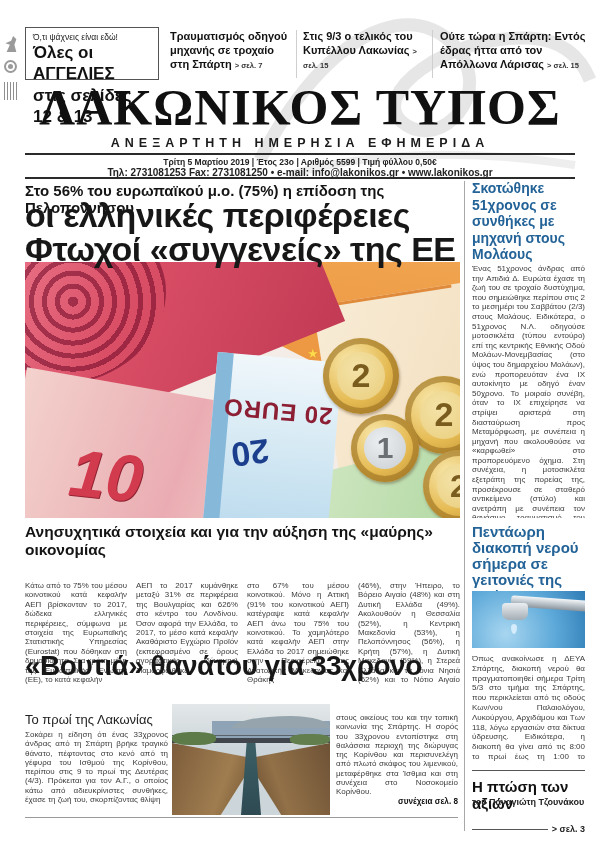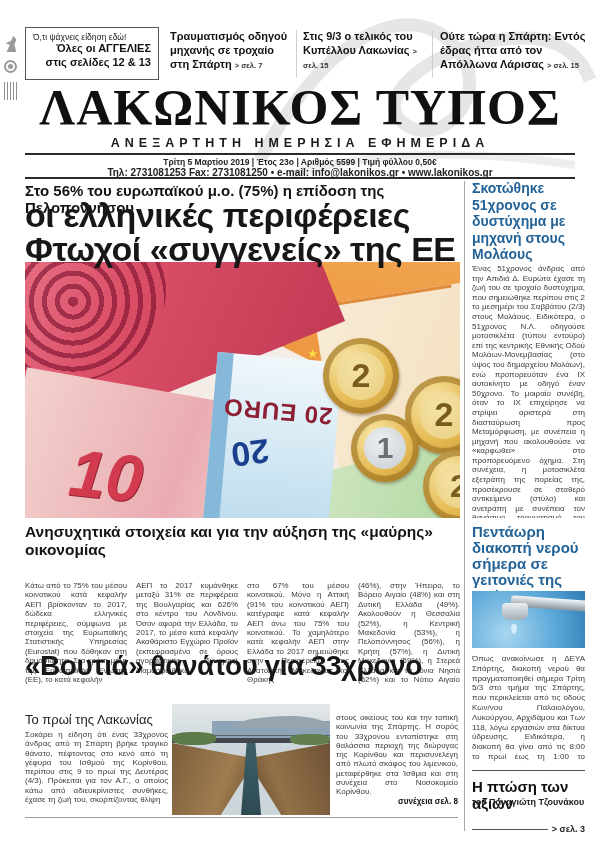--- a/index.html
+++ b/index.html
@@ -14,21 +14,21 @@
   
   .rail-icon{position:absolute;left:4px;}
   .rail-bird{top:36px;width:13px;height:16px;background:#9a9a9a;clip-path:polygon(20% 100%,45% 55%,10% 45%,55% 30%,70% 0,95% 20%,80% 55%,95% 100%);}
   .rail-emblem{top:60px;width:13px;height:13px;border:2px solid #9a9a9a;border-radius:50%;}
   .rail-emblem::after{content:"";position:absolute;left:2px;top:2px;width:5px;height:5px;border-radius:50%;background:#9a9a9a;}
   .rail-barcode{top:82px;width:13px;height:18px;background:repeating-linear-gradient(90deg,#8f8f8f 0 1px,#fff 1px 3px);}
 
   
   .classifieds{left:25px;top:27px;width:134px;height:53px;border:1px solid #555;padding:4px 7px;z-index:1;}
   .cl-1{font-size:8.5px;color:#222;}
-  .cl-2,.cl-3{font-size:11px;font-weight:bold;color:#111;line-height:1.25;text-align:right;}
+  .cl-2,.cl-3{font-size:17px;font-weight:bold;color:#111;line-height:1.25;}
   .teaser{top:30px;z-index:1;font-weight:bold;font-size:11px;line-height:1.25;color:#111;}
   .teaser .pg{font-size:7.5px;color:#333;}
   .t1{left:170px;width:120px;}
   .t2{left:303px;width:122px;}
   .t3{left:440px;width:148px;}
   .vsep{top:30px;width:1px;height:48px;background:#cfcfcf;z-index:1;}
 
   
   .m-title{left:0;top:82px;width:600px;text-align:center;font-family:"Liberation Serif",serif;font-weight:bold;font-size:50px;line-height:1;letter-spacing:1px;color:#101010;z-index:1;}
   .m-sub{left:0;top:136px;width:600px;text-align:center;font-size:12.5px;font-weight:600;letter-spacing:5px;color:#1c1c1c;z-index:1;}
@@ -124,21 +124,21 @@
   <svg class="wm" width="370" height="185" viewBox="0 0 370 185">
     <path d="M30 160 C 110 5, 205 0, 235 62 C 255 105, 205 150, 172 122 C 140 95, 215 35, 300 38 C 330 40, 350 55, 360 80" stroke="#d9d9d9" stroke-width="13" fill="none" opacity="0.65"></path>
     <path d="M60 175 C 140 150, 250 150, 345 165" stroke="#e3e3e3" stroke-width="8" fill="none" opacity="0.6"></path>
   </svg>
 
   <div class="rail-icon rail-bird abs"></div>
   <div class="rail-icon rail-emblem abs"></div>
   <div class="rail-icon rail-barcode abs"></div>
 
   <div class="classifieds abs">
-    <div class="cl-1">Ό,τι ψάχνεις είδηση εδώ!</div>
+    <div class="cl-1">Ό,τι ψάχνεις είναι εδώ!</div>
     <div class="cl-2">Όλες οι ΑΓΓΕΛΙΕΣ</div>
     <div class="cl-3">στις σελίδες 12 &amp; 13</div>
   </div>
 
   <div class="teaser t1 abs">
     <span>Τραυματισμός οδηγού μηχανής σε τροχαίο στη Σπάρτη</span>
     <span class="pg">&gt; σελ. 7</span>
   </div>
   <div class="vsep abs" style="left:296px;"></div>
   <div class="teaser t2 abs">
@@ -209,21 +209,21 @@
   <div class="colblock c1 abs">Κάτω από το 75% του μέσου κοινοτικού κατά κεφαλήν ΑΕΠ βρίσκονταν το 2017, δώδεκα ελληνικές περιφέρειες, σύμφωνα με στοιχεία της Ευρωπαϊκής Στατιστικής Υπηρεσίας (Eurostat) που δόθηκαν στη δημοσιότητα. Στα κράτη-μέλη της Ευρωπαϊκής Ένωσης (ΕΕ), το κατά κεφαλήν</div>
   <div class="colblock c2 abs">ΑΕΠ το 2017 κυμάνθηκε μεταξύ 31% σε περιφέρεια της Βουλγαρίας και 626% στο κέντρο του Λονδίνου. Όσον αφορά την Ελλάδα, το 2017, το μέσο κατά κεφαλήν Ακαθάριστο Εγχώριο Προϊόν (εκπεφρασμένο σε όρους αγοραστικής δύναμης) διαμορφώθηκε</div>
   <div class="colblock c3 abs">στο 67% του μέσου κοινοτικού. Μόνο η Αττική (91% του κοινοτικού ΑΕΠ) κατέγραψε κατά κεφαλήν ΑΕΠ άνω του 75% του κοινοτικού. Το χαμηλότερο κατά κεφαλήν ΑΕΠ στην Ελλάδα το 2017 σημειώθηκε στην Περιφέρεια της Ανατολικής Μακεδονίας και Θράκης</div>
   <div class="colblock c4 abs">
     <span>(46%), στην Ήπειρο, το Βόρειο Αιγαίο (48%) και στη Δυτική Ελλάδα (49%). Ακολουθούν η Θεσσαλία (52%), η Κεντρική Μακεδονία (53%), η Πελοπόννησος (56%), η Κρήτη (57%), η Δυτική Μακεδονία (59%), η Στερεά Ελλάδα και τα Ιόνια Νησιά (62%) και το Νότιο Αιγαίο (72%).</span>
     
   </div>
 
   <div class="vdiv abs"></div>
 
-  <div class="rc rc-head a-head abs">Σκοτώθηκε 51χρονος σε δυστύχημα με μηχανή στους Μολάους</div>
+  <div class="rc rc-head a-head abs">Σκοτώθηκε 51χρονος σε συνθήκες με μηχανή στους Μολάους</div>
   <div class="rc a-body abs">Ένας 51χρονος άνδρας από την Απιδιά Δ. Ευρώτα έχασε τη ζωή του σε τροχαίο δυστύχημα, που σημειώθηκε περίπου στις 2 το μεσημέρι του Σαββάτου (2/3) στους Μολάους. Ειδικότερα, ο 51χρονος Ν.Λ. οδηγούσε μοτοσικλέτα (τύπου εντούρο) επί της κεντρικής Εθνικής Οδού Μολάων-Μονεμβασίας (στο ύψος του δημαρχείου Μολάων), ενώ προπορευόταν ένα ΙΧ αυτοκίνητο με οδηγό έναν 50χρονο. Το μοιραίο συνέβη, όταν το ΙΧ επιχείρησε να στρίψει αριστερά στη διασταύρωση προς Μεταμόρφωση, με συνέπεια η μηχανή που ακολουθούσε να «καρφωθεί» στο προπορευόμενο όχημα. Στη συνέχεια, η μοτοσικλέτα εξετράπη της πορείας της, προσέκρουσε σε σταθερό αντικείμενο (στύλο) και ανετράπη με συνέπεια τον θανάσιμο τραυματισμό του 51χρονου.</div>
 
   <div class="rc rc-head w-head abs">Πεντάωρη διακοπή νερού σήμερα σε γειτονιές της Σπάρτης</div>
   <div class="rc tap-photo abs">
     <div class="tap-arm"></div>
     <div class="tap-head"></div>
     <div class="tap-drop"></div>
   </div>
   <div class="rc w-body abs">Όπως ανακοίνωσε η ΔΕΥΑ Σπάρτης, διακοπή νερού θα πραγματοποιηθεί σήμερα Τρίτη 5/3 στο τμήμα της Σπάρτης, που περικλείεται από τις οδούς Κων/νου Παλαιολόγου, Λυκούργου, Αρχιδάμου και Των 118, λόγω εργασιών στα δίκτυα ύδρευσης. Ειδικότερα, η διακοπή θα γίνει από τις 8:00 το πρωί έως τη 1:00 το μεσημέρι.</div>
 

